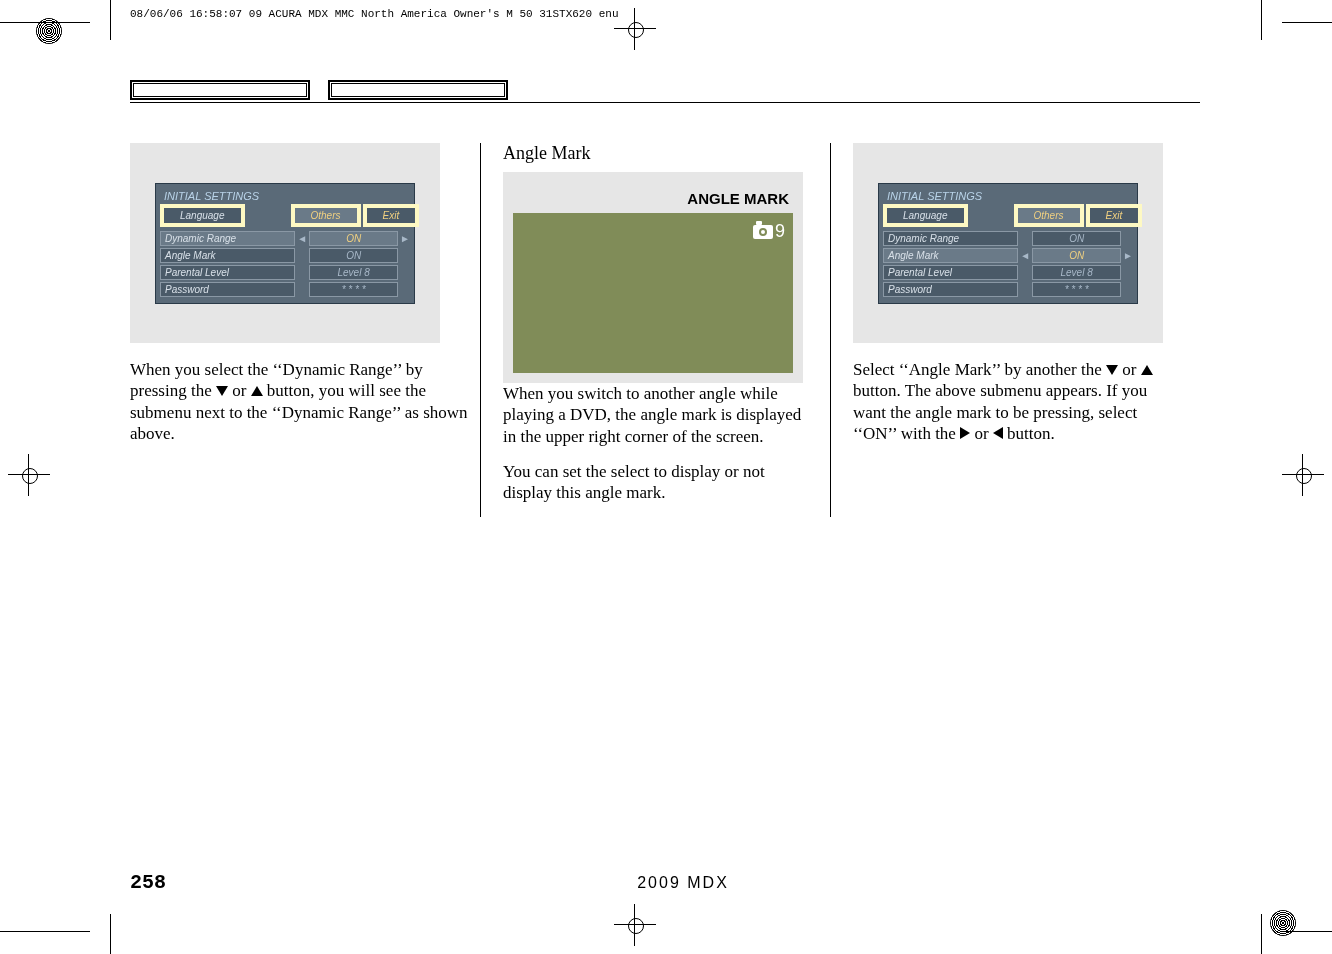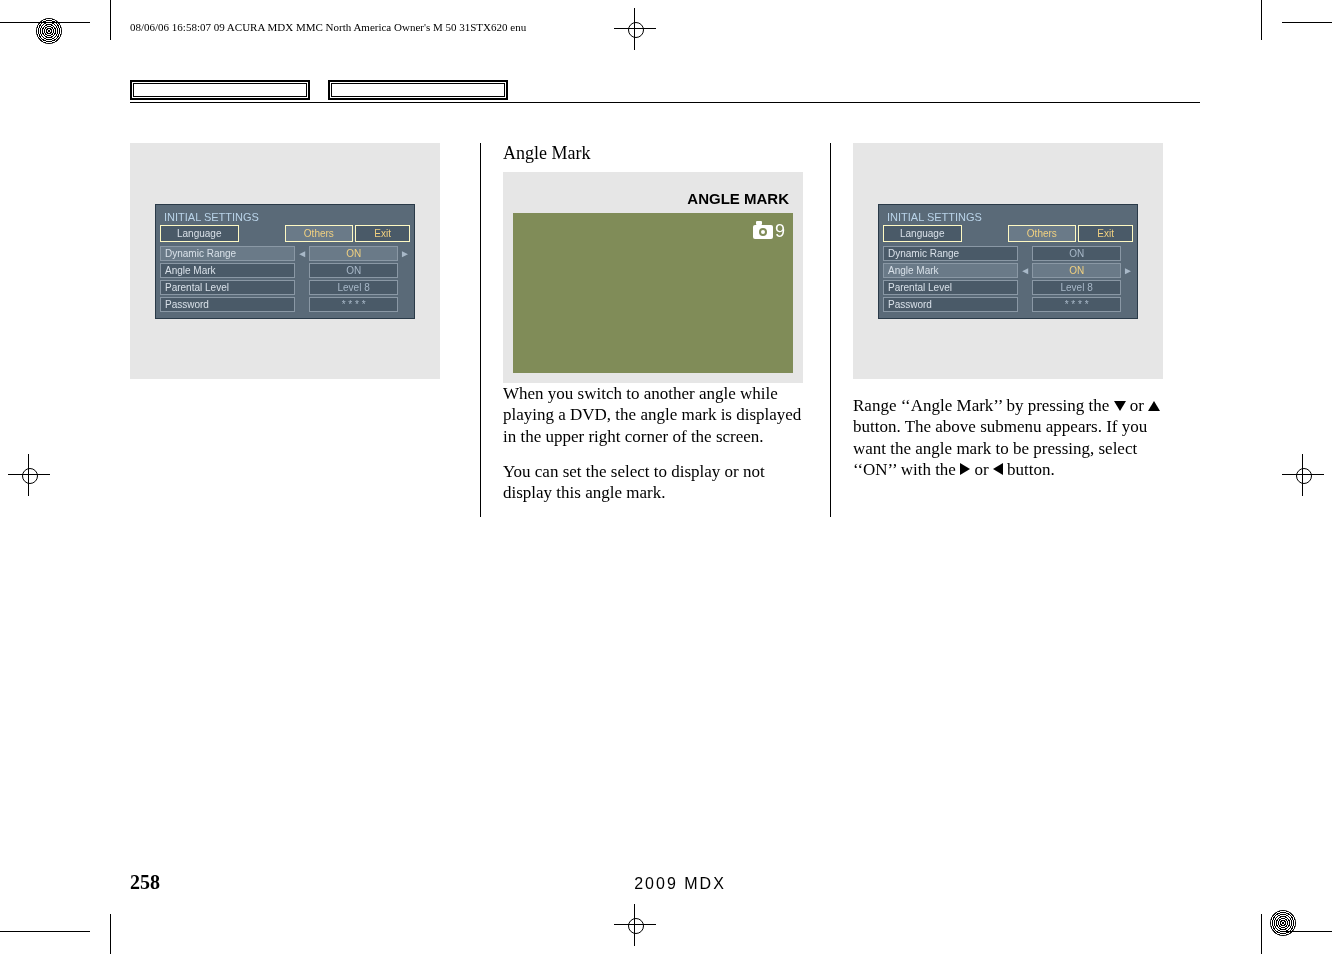--- a/index.html
+++ b/index.html
@@ -7,24 +7,24 @@
     padding: 0;
     width: 1332px;
     height: 954px;
     background: #fff;
     font-family: Georgia, 'Times New Roman', serif;
     color: #000;
     position: relative;
   }
   .print-header {
     position: absolute;
-    top: 21px;
+    top: 8px;
     left: 130px;
     font-size: 11px;
-    font-family: Liberation Serif, serif;
+    font-family: Liberation Mono, monospace;
   }
   .reg-mark {
     position: absolute;
     width: 26px;
     height: 26px;
     border-radius: 50%;
     background: repeating-radial-gradient(circle, #000 0 1px, #fff 1px 2px);
   }
   .reg-tl { top: 18px; left: 36px; }
   .reg-br { bottom: 18px; right: 36px; }
@@ -94,25 +94,26 @@
     line-height: 1.25;
     margin: 0 0 14px 0;
   }
   .subhead {
     font-size: 18px;
     margin: 0 0 8px 0;
   }
   .screenshot-box {
     background: #e6e6e6;
     width: 310px;
-    height: 236px;
+    height: 200px;
     margin-bottom: 16px;
     display: flex;
     align-items: center;
     justify-content: center;
+    font-style: italic;
   }
   .menu {
     background: #5a6a78;
     width: 250px;
     font-family: Arial, sans-serif;
     font-size: 10px;
     color: #d8e0e8;
     border: 1px solid #2a3a48;
     padding: 4px;
   }
@@ -121,21 +122,21 @@
     font-size: 11px;
     padding: 2px 4px;
   }
   .menu-tabs {
     display: flex;
     gap: 2px;
     margin-bottom: 4px;
   }
   .menu-tab {
     flex: 1;
-    border: 1px solid #fef9c3;
+    border: 4px solid #fef9c3;
     text-align: center;
     padding: 2px 16px;
     background: #4a5a68;
   }
   .menu-tab.active { background:#6a7a88; color:#f0d080;margin-left:44px; }
   .menu-tab.exit { flex: 0.6; color:#f0d080; background:#4a5a68;}
   .menu-row {
     display: flex;
     gap: 2px;
     margin-bottom: 2px;
@@ -205,21 +206,21 @@
   .tri-right { border-top:6px solid transparent;border-bottom:6px solid transparent;border-left:10px solid #000; }
   .tri-left { border-top:6px solid transparent;border-bottom:6px solid transparent;border-right:10px solid #000; }
   .page-footer {
     position: absolute;
     bottom: 60px;
     left: 130px;
     width: 1070px;
     display: flex;
     align-items: baseline;
   }
-  .page-num { font-weight: bold; font-size: 20px; font-family: Liberation Serif, serif;}
+  .page-num { font-weight: bold; font-size: 20px; font-family: Liberation Mono, monospace;}
   .footer-model { flex:1; text-align:center; font-size: 16px; font-family: Arial, sans-serif; letter-spacing: 2px;}
 </style>
 </head>
 <body>
 
 <div class="reg-mark reg-tl"></div>
 <div class="reg-mark reg-br"></div>
 <div class="cross-mark cm-top">
     <div class="circ"></div>
   </div>
@@ -280,20 +281,21 @@
             <div class="menu-arrow"></div>
           </div>
           <div class="menu-row">
             <div class="menu-label">Password</div>
             <div class="menu-arrow"></div>
             <div class="menu-value">* * * *</div>
             <div class="menu-arrow"></div>
           </div>
         </div>
       </div>
+      <p><span>When you select the ‘‘Dynamic Range’’ by pressing the </span><span class="tri tri-down"></span><span> or </span><span class="tri tri-up"></span><span> button, you will see the submenu next to the ‘‘Dynamic Range’’ as shown above.</span></p>
     </div>
 
     <div class="col">
       <div class="subhead">Angle Mark</div>
       <div class="dvd-screen">
         <div class="dvd-label">ANGLE MARK</div>
         <div class="dvd-inner">
           <div class="angle-badge">
             <span class="cam-icon"></span>
             <span>9</span>
@@ -332,21 +334,21 @@
             <div class="menu-arrow"></div>
           </div>
           <div class="menu-row">
             <div class="menu-label">Password</div>
             <div class="menu-arrow"></div>
             <div class="menu-value">* * * *</div>
             <div class="menu-arrow"></div>
           </div>
         </div>
       </div>
-      <p><span>Range ‘‘Angle Mark’’ by pressing the </span><span class="tri tri-down"></span><span> or </span><span class="tri tri-up"></span><span> button. The above submenu appears. If you want the angle mark to be pressing, select ‘‘ON’’ with the </span><span class="tri tri-right"></span><span> or </span><span class="tri tri-left"></span><span> button.</span></p>
+      <p><span>Select ‘‘Angle Mark’’ by another the </span><span class="tri tri-down"></span><span> or </span><span class="tri tri-up"></span><span> button. The above submenu appears. If you want the angle mark to be pressing, select ‘‘ON’’ with the </span><span class="tri tri-right"></span><span> or </span><span class="tri tri-left"></span><span> button.</span></p>
     </div>
   </div>
 </div>
 
 <div class="page-footer">
   <div class="page-num">258</div>
   <div class="footer-model">2009  MDX</div>
 </div>
 
 </body></html>

